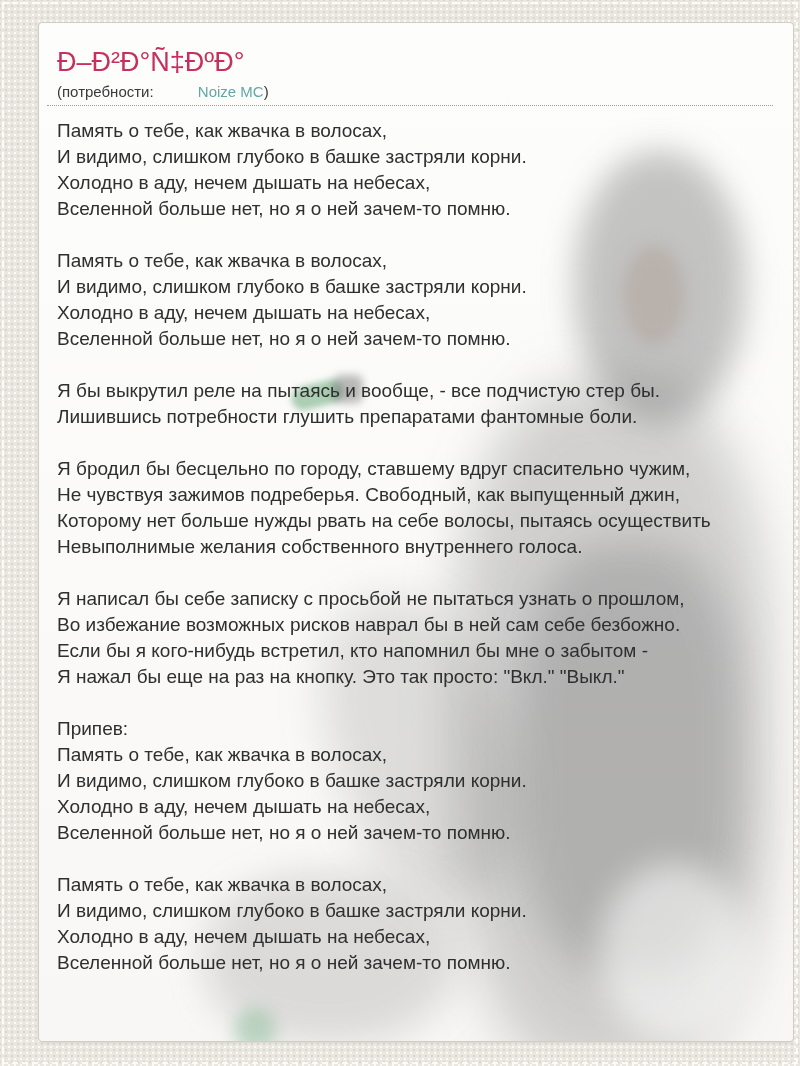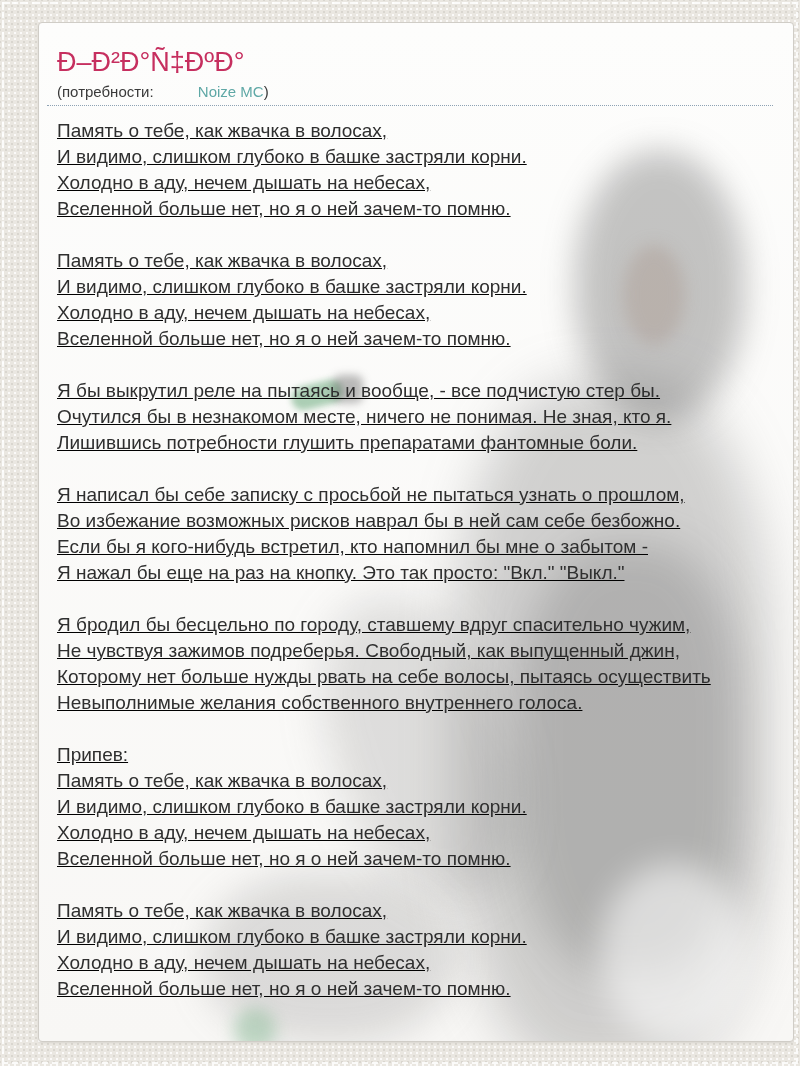--- a/index.html
+++ b/index.html
@@ -54,21 +54,21 @@
   .subtitle {
     font-size: 15px; line-height: 18px;
     color: #3a3a3a;
   }
   .artist-link { color: #5fa8a6; text-decoration: none; cursor: pointer; margin-left: 40px; }
   .separator {
     height: 0; border: 0;
     border-bottom: 1px dotted #8ea2b4;
     margin: 4px 0 0 -10px;
   }
-  .lyrics { margin-top: 12px; text-decoration: underline; }
+  .lyrics { margin-top: 12px; }
   .stanza { margin: 0 0 26px 0; padding: 0; }
   .line {
     font-size: 19px; line-height: 26px;
     color: #2f2f2f;
     white-space: nowrap;
   }
 </style>
 </head>
 <body>
 
@@ -108,36 +108,35 @@
 
       <p class="stanza">
         <span class="line" style="display:block">Память о тебе, как жвачка в волосах,</span>
         <span class="line" style="display:block">И видимо, слишком глубоко в башке застряли корни.</span>
         <span class="line" style="display:block">Холодно в аду, нечем дышать на небесах,</span>
         <span class="line" style="display:block">Вселенной больше нет, но я о ней зачем-то помню.</span>
       </p>
 
       <p class="stanza">
         <span class="line" style="display:block">Я бы выкрутил реле на пытаясь и вообще, - все подчистую стер бы.</span>
-        <span class="line" style="display:block">Очутился бы в незнакомом месте, ничего не понимая. Не зная, кто я.</span>
         <span class="line" style="display:block">Лишившись потребности глушить препаратами фантомные боли.</span>
+      </p>
+
+      <p class="stanza">
+        <span class="line" style="display:block">Я бродил бы бесцельно по городу, ставшему вдруг спасительно чужим,</span>
+        <span class="line" style="display:block">Не чувствуя зажимов подреберья. Свободный, как выпущенный джин,</span>
+        <span class="line" style="display:block">Которому нет больше нужды рвать на себе волосы, пытаясь осуществить</span>
+        <span class="line" style="display:block">Невыполнимые желания собственного внутреннего голоса.</span>
       </p>
 
       <p class="stanza">
         <span class="line" style="display:block">Я написал бы себе записку с просьбой не пытаться узнать о прошлом,</span>
         <span class="line" style="display:block">Во избежание возможных рисков наврал бы в ней сам себе безбожно.</span>
         <span class="line" style="display:block">Если бы я кого-нибудь встретил, кто напомнил бы мне о забытом -</span>
         <span class="line" style="display:block">Я нажал бы еще на раз на кнопку. Это так просто: "Вкл." "Выкл."</span>
-      </p>
-
-      <p class="stanza">
-        <span class="line" style="display:block">Я бродил бы бесцельно по городу, ставшему вдруг спасительно чужим,</span>
-        <span class="line" style="display:block">Не чувствуя зажимов подреберья. Свободный, как выпущенный джин,</span>
-        <span class="line" style="display:block">Которому нет больше нужды рвать на себе волосы, пытаясь осуществить</span>
-        <span class="line" style="display:block">Невыполнимые желания собственного внутреннего голоса.</span>
       </p>
 
       <p class="stanza">
         <span class="line" style="display:block">Припев:</span>
         <span class="line" style="display:block">Память о тебе, как жвачка в волосах,</span>
         <span class="line" style="display:block">И видимо, слишком глубоко в башке застряли корни.</span>
         <span class="line" style="display:block">Холодно в аду, нечем дышать на небесах,</span>
         <span class="line" style="display:block">Вселенной больше нет, но я о ней зачем-то помню.</span>
       </p>
 

